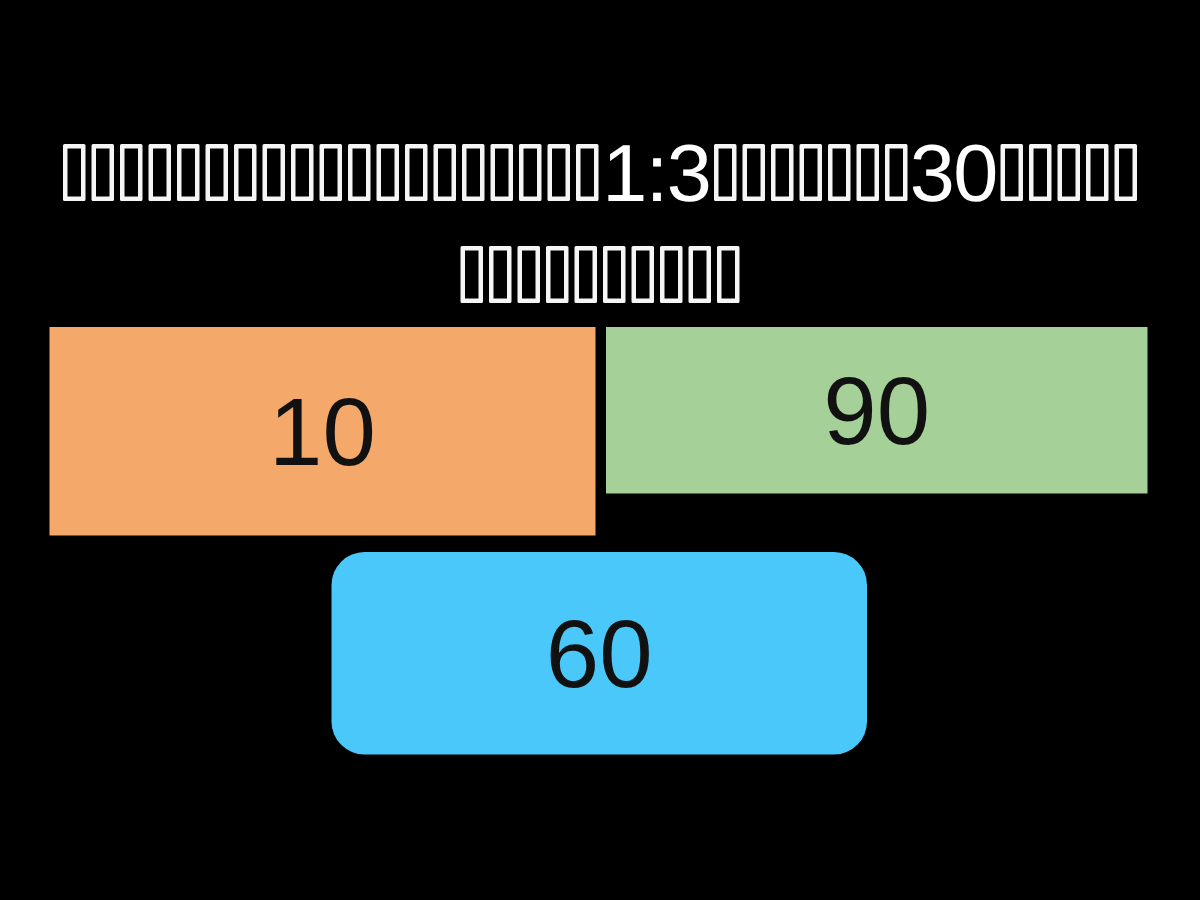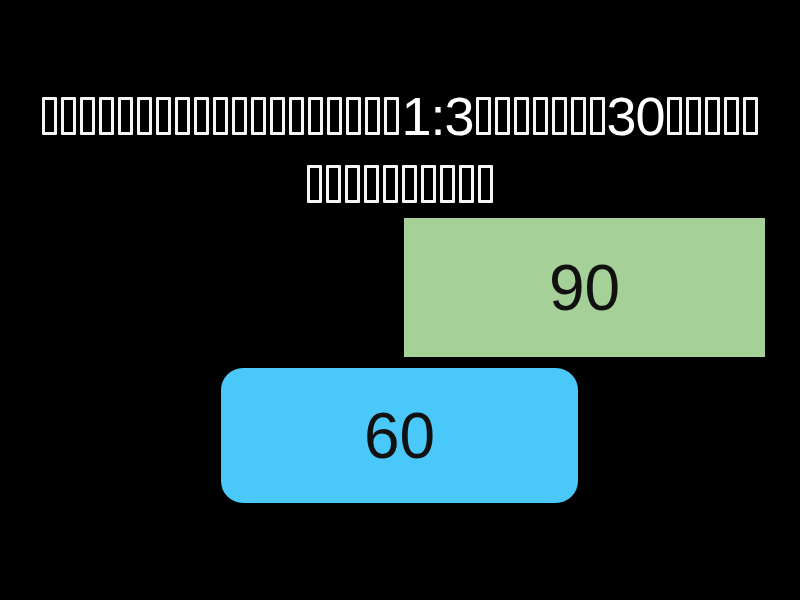--- a/index.html
+++ b/index.html
@@ -53,31 +53,32 @@
     align-items: center;
     justify-content: center;
     color: #111111;
     font-size: 64px;
     font-weight: 400;
     cursor: pointer;
     border: none;
     padding: 0;
   }
   .answer-0 { left: 33px;  top: 218px; width: 364px; height: 139px; }
-  .answer-1 { left: 404px; top: 218px; width: 361px; height: 139px; }
+  .answer-1 { left: 404px; top: 218px; width: 361px; height: 111px; }
   .answer-2 { left: 221px; top: 368px; width: 357px; height: 135px; }
 </style>
 </head>
 <body>
 
 <div class="stage">
 
   <div class="question" id="question">
       <div class="q-line"><span class="q-tofu"></span><span class="q-tofu"></span><span class="q-tofu"></span><span class="q-tofu"></span><span class="q-tofu"></span><span class="q-tofu"></span><span class="q-tofu"></span><span class="q-tofu"></span><span class="q-tofu"></span><span class="q-tofu"></span><span class="q-tofu"></span><span class="q-tofu"></span><span class="q-tofu"></span><span class="q-tofu"></span><span class="q-tofu"></span><span class="q-tofu"></span><span class="q-tofu"></span><span class="q-tofu"></span><span class="q-tofu"></span><span class="q-text">1:3</span><span class="q-tofu"></span><span class="q-tofu"></span><span class="q-tofu"></span><span class="q-tofu"></span><span class="q-tofu"></span><span class="q-tofu"></span><span class="q-tofu"></span><span class="q-text">30</span><span class="q-tofu"></span><span class="q-tofu"></span><span class="q-tofu"></span><span class="q-tofu"></span><span class="q-tofu"></span></div>
       <div class="q-line"><span class="q-tofu"></span><span class="q-tofu"></span><span class="q-tofu"></span><span class="q-tofu"></span><span class="q-tofu"></span><span class="q-tofu"></span><span class="q-tofu"></span><span class="q-tofu"></span><span class="q-tofu"></span><span class="q-tofu"></span></div>
     </div>
 
+  <button class="answer answer-0" style="background-color: rgb(244, 169, 107);">10</button>
 
   <button class="answer answer-1" style="background-color: rgb(165, 208, 151);">90</button>
 
   <button class="answer answer-2" style="background-color: rgb(75, 200, 250); border-radius: 22px;">60</button>
 
 </div>
 
 </body></html>

